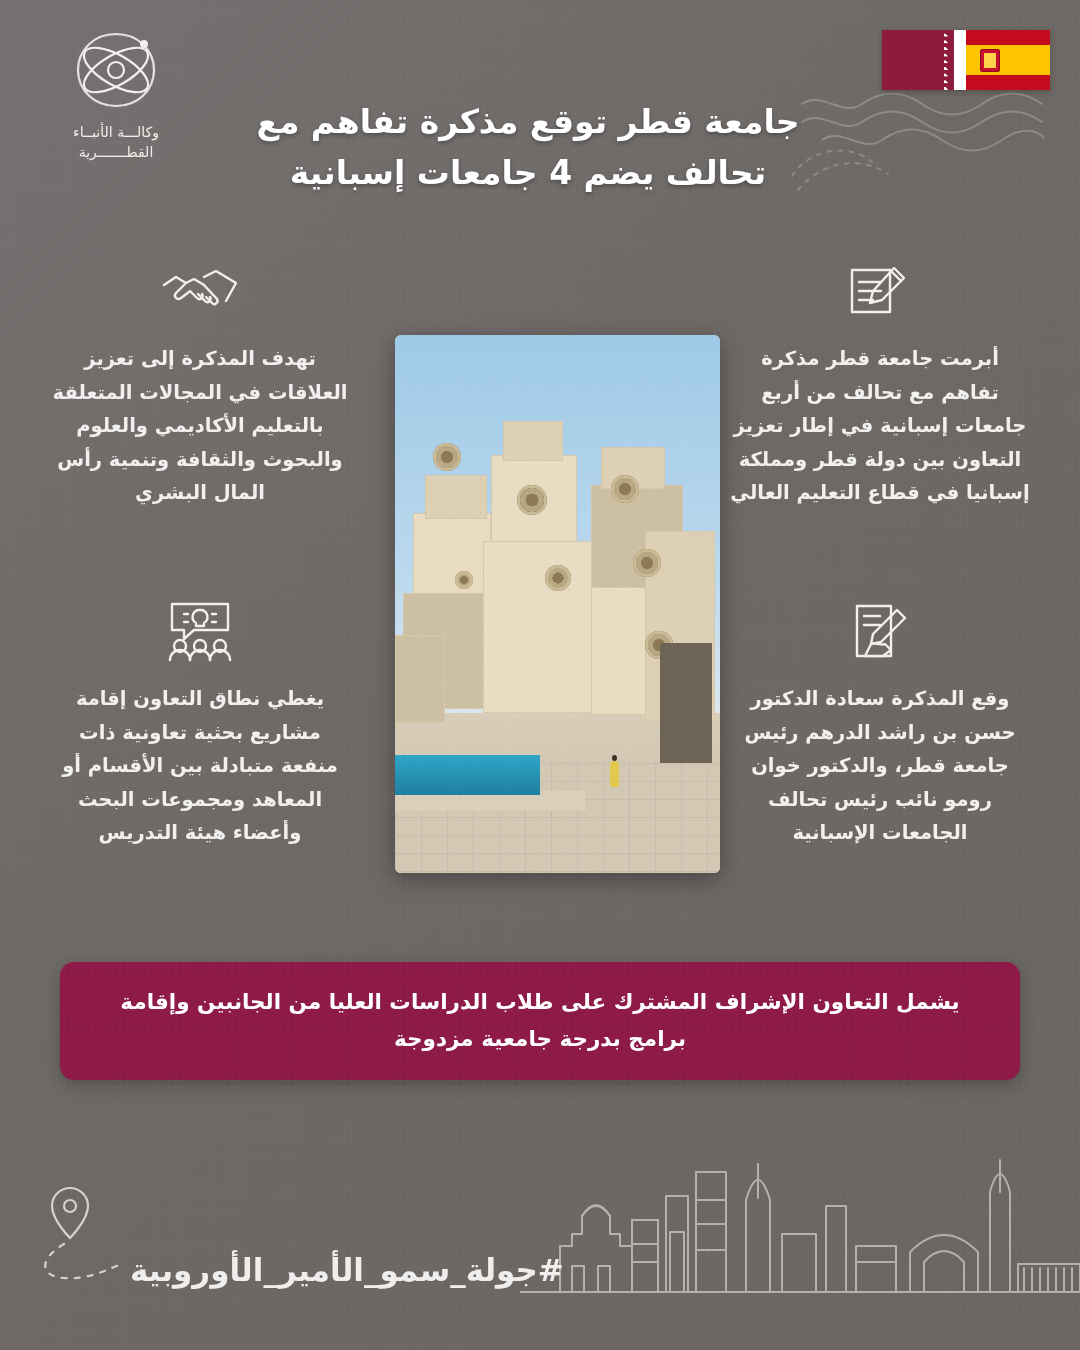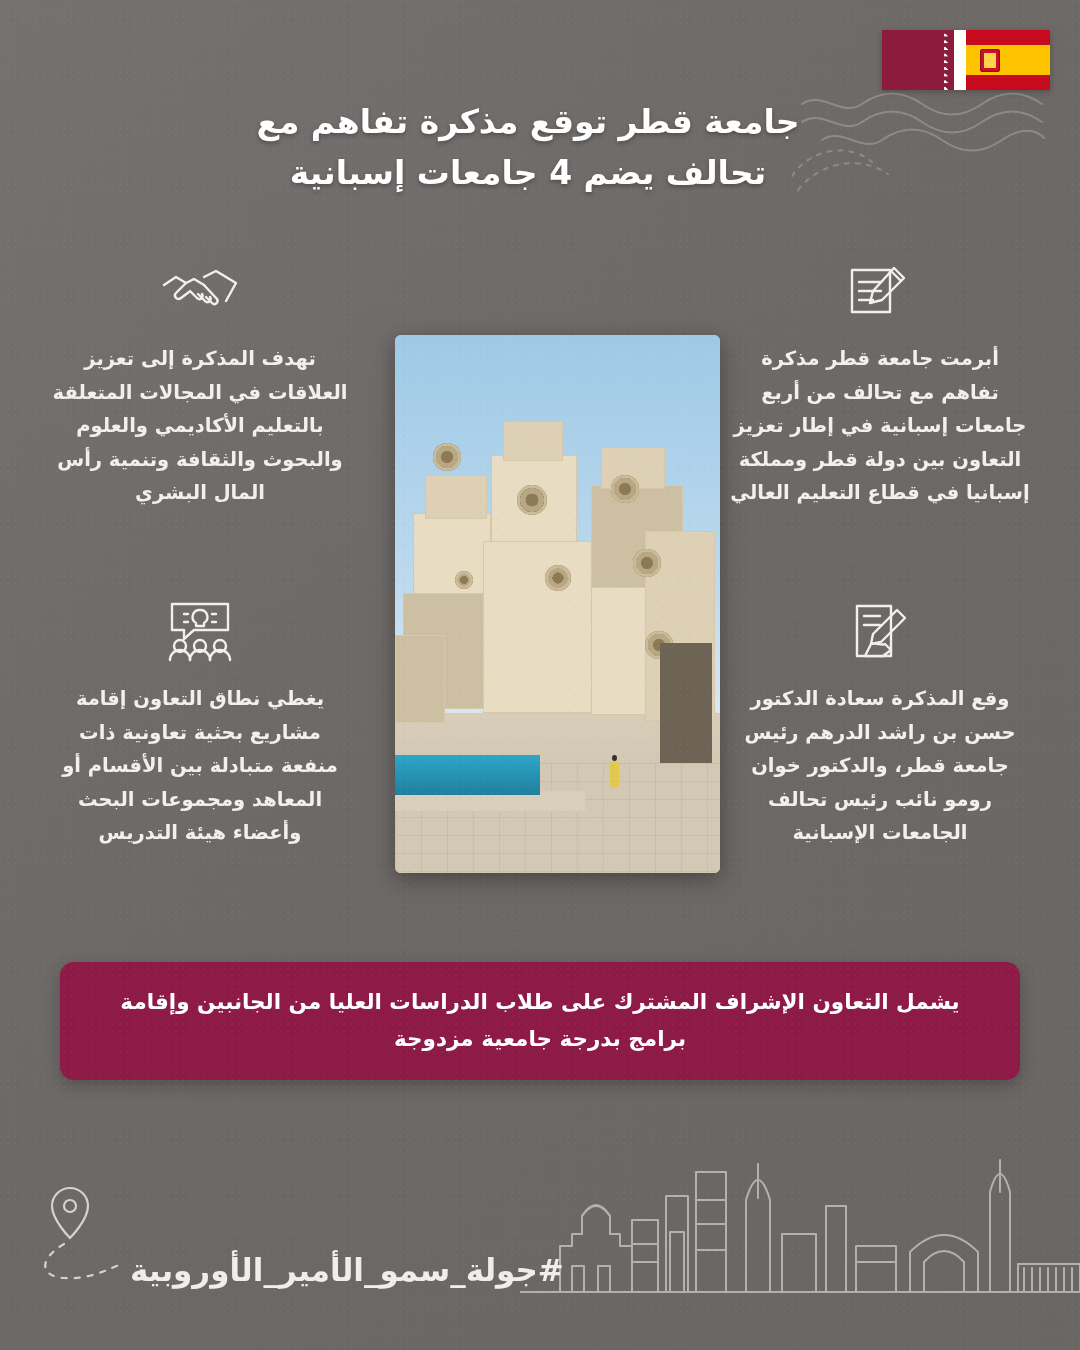--- a/index.html
+++ b/index.html
@@ -165,20 +165,35 @@
   <svg class="waves" viewBox="0 0 260 110">
     <g fill="none" stroke="#d9d5d1" stroke-width="2" stroke-linecap="round">
       <path d="M10 18 C30 4, 50 32, 70 18 S110 4, 130 18 S170 32, 190 18 S230 4, 250 18"></path>
       <path d="M10 36 C30 22, 50 50, 70 36 S110 22, 130 36 S170 50, 190 36 S230 22, 250 36"></path>
       <path d="M30 54 C50 40, 70 68, 90 54 S130 40, 150 54 S190 68, 210 54 S245 44, 252 52"></path>
       <path d="M0 90 C20 60, 60 58, 80 76" stroke-dasharray="4 7"></path>
       <path d="M6 104 C30 74, 70 70, 96 88" stroke-dasharray="4 7"></path>
     </g>
   </svg>
 
+  <div class="logo">
+    <svg class="logo-mark" viewBox="0 0 96 86">
+      <g fill="none" stroke="#f2f0ee" stroke-width="2.2">
+        <path d="M48 6 C70 6, 86 22, 86 42 C86 62, 70 78, 48 78 C26 78, 10 62, 10 42 C10 22, 26 6, 48 6 Z" opacity=".9"></path>
+        <ellipse cx="48" cy="42" rx="36" ry="15" transform="rotate(-30 48 42)"></ellipse>
+        <ellipse cx="48" cy="42" rx="36" ry="15" transform="rotate(30 48 42)"></ellipse>
+        <circle cx="48" cy="42" r="8"></circle>
+        <circle cx="76" cy="16" r="4" fill="#f2f0ee" stroke="none"></circle>
+      </g>
+    </svg>
+    <div class="logo-text">
+      <div>وكالـــة الأنبــاء</div>
+      <div>القطـــــــرية</div>
+    </div>
+  </div>
 
   <h1 class="title">جامعة قطر توقع مذكرة تفاهم مع تحالف يضم 4 جامعات إسبانية</h1>
 
   <div class="photo">
     <div class="sky"></div>
     <div class="ground"></div>
 
     <div class="blk" style="left:18px; top:178px; width:78px; height:92px;"></div>
     <div class="blk sh" style="left:30px; top:140px; width:62px; height:44px;"></div>
     <div class="blk dk" style="left:8px; top:258px; width:104px; height:116px;"></div>

